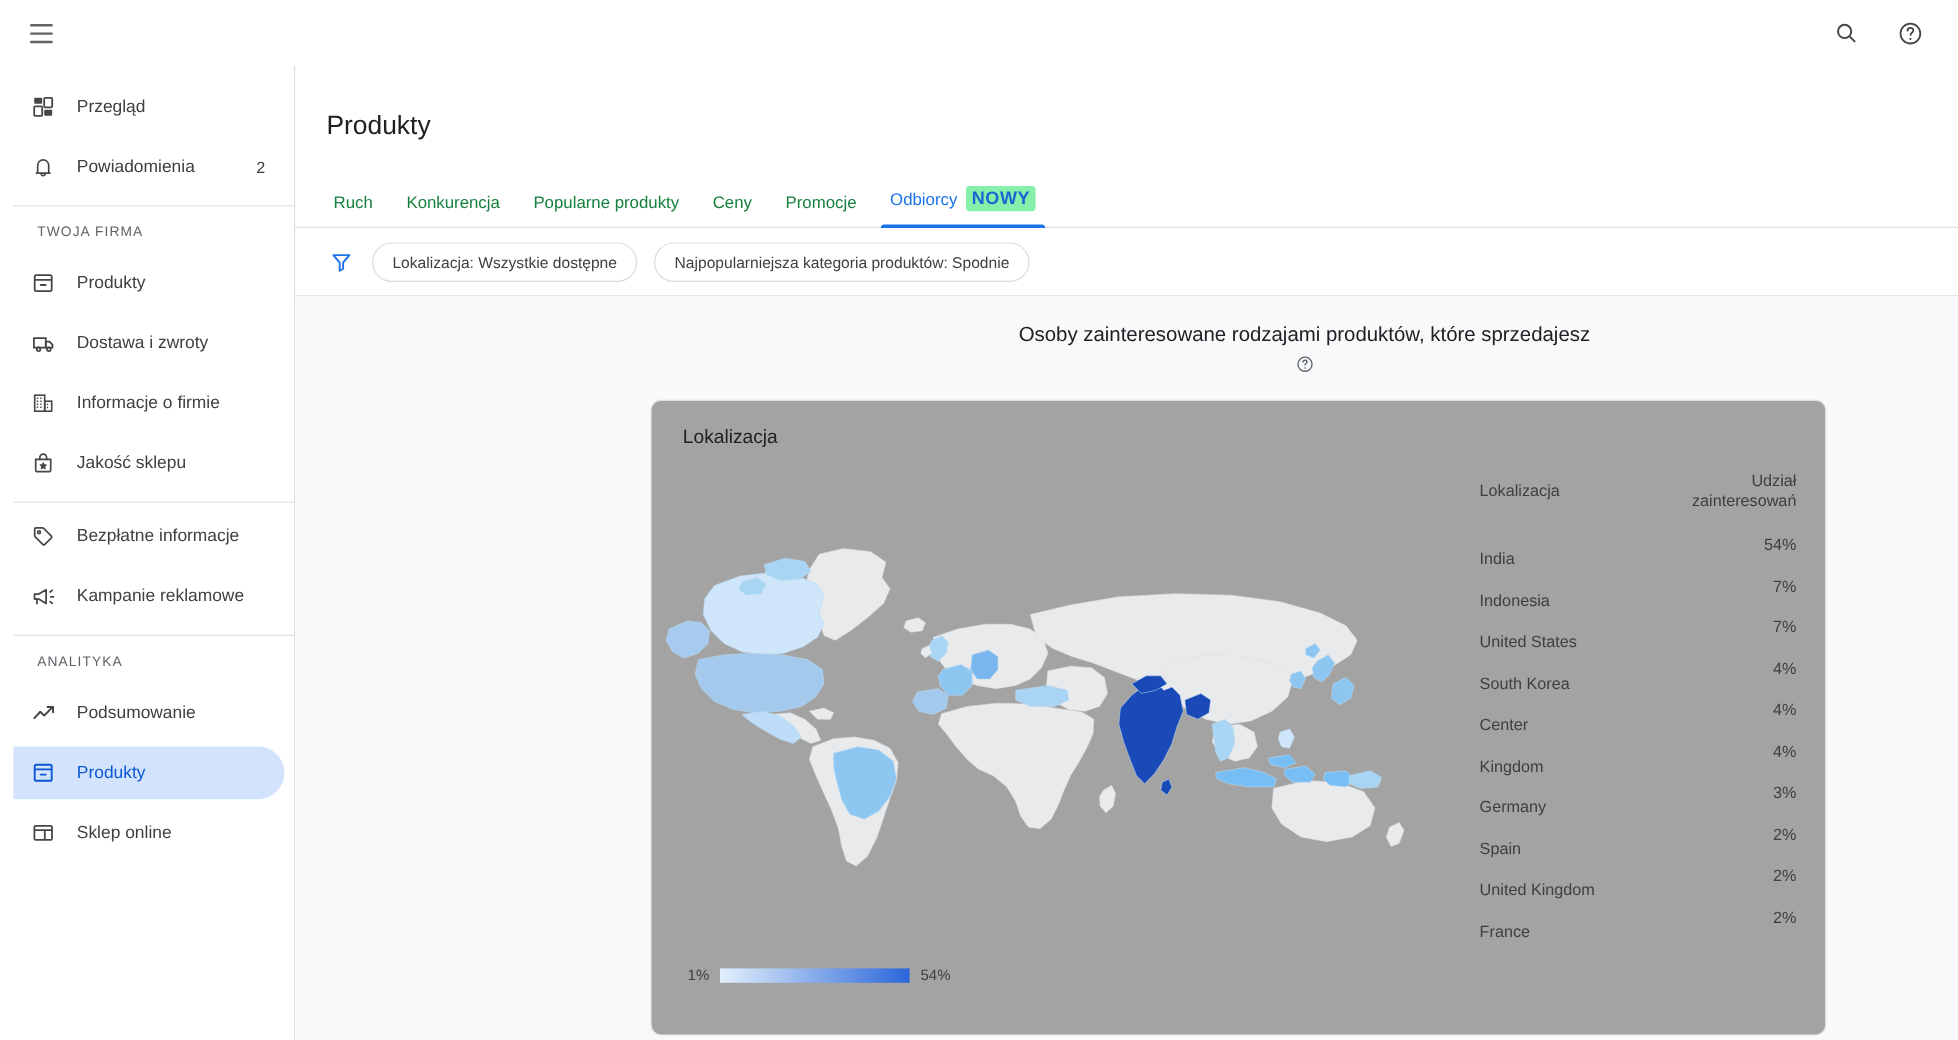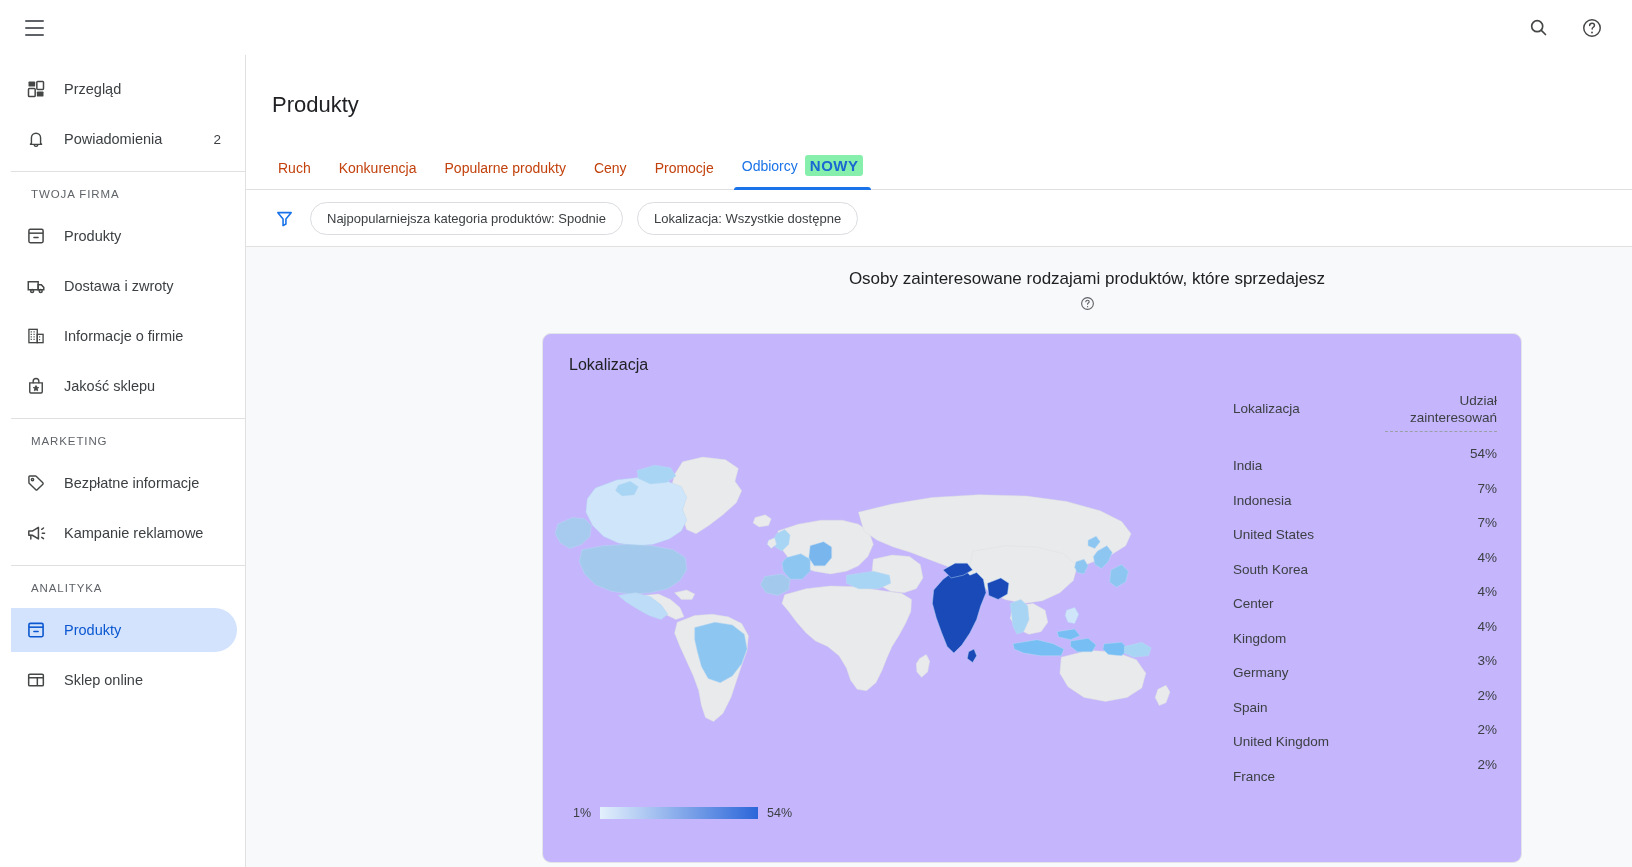--- a/index.html
+++ b/index.html
@@ -61,21 +61,21 @@
   .nav-section{
     font-size:11.5px;letter-spacing:.9px;color:#5f6368;font-weight:500;
     padding:16px 0 8px 20px;text-transform:uppercase;
   }
 
   
   .content{ flex:1;display:flex;flex-direction:column;background:#fff;border-left:1px solid #e0e0e0;min-width:0;}
   .page-title{ font-size:22px;color:#202124;padding:22px 0 14px 26px;font-weight:400;}
   .tabs{ display:flex;align-items:flex-end;gap:0;padding-left:26px;border-bottom:1px solid #e0e0e0;height:44px;}
   .tab{
-    font-size:14px;color:#c2410c;padding:0 14px 13px;cursor:pointer;
+    font-size:14px;color:#15803d;padding:0 14px 13px;cursor:pointer;
     position:relative;white-space:nowrap;display:flex;align-items:center;gap:7px;
   }
   .tab:first-child{padding-left:6px;}
   .tab.active{ color:#1a73e8;font-weight:500;}
   .tab.active:after{
     content:"";position:absolute;left:6px;right:6px;bottom:-1px;height:3px;
     background:#1a73e8;border-radius:3px 3px 0 0;
   }
   .tab-badge{
     background:#86efac;color:#1967d2;font-size:15px;font-weight:700;
@@ -87,21 +87,21 @@
     border:1px solid #dadce0;border-radius:18px;height:33px;display:flex;align-items:center;
     padding:0 16px;font-size:13px;color:#3c4043;cursor:pointer;background:#fff;white-space:nowrap;
   }
 
   
   .main{ flex:1;background:#f8f9fa;overflow:hidden;padding:22px 0 0 0;}
   .main-head{ display:flex;align-items:center;gap:7px;padding-left:296px;margin-bottom:22px;flex-direction:column;}
   .main-head-text{ font-size:17px;color:#202124;}
   .help-dot{ width:15px;height:15px;color:#5f6368;display:flex;align-items:center;justify-content:center;cursor:pointer;}
   .card{
-    margin:0 110px 0 296px;background:#c4b5fd;border:1px solid #e3e6e8;border-radius:9px;
+    margin:0 110px 0 296px;background:#a3a3a3;border:1px solid #e3e6e8;border-radius:9px;
     height:530px;position:relative;overflow:hidden;
   }
   .card-title{ font-size:16px;color:#202124;padding:22px 0 0 26px;}
   .card-body{ display:flex;height:470px;}
   .map-wrap{ flex:1;position:relative;min-width:0;}
   .map-svg{ position:absolute;left:0;top:14px;width:100%;height:400px;}
   .legend{ position:absolute;left:30px;bottom:24px;display:flex;align-items:center;gap:9px;}
   .legend-label{ font-size:12.5px;color:#3c4043;}
   .legend-bar{ width:158px;height:12px;background:linear-gradient(to right,#e3f0fc,#2b66d9);}
 
@@ -213,21 +213,20 @@
         <svg width="20" height="20" viewBox="0 0 24 24" fill="none" stroke="currentColor" stroke-width="1.7">
           <path d="M4.5 8.2h15V19a1.4 1.4 0 0 1-1.4 1.4H5.9A1.4 1.4 0 0 1 4.5 19z"></path>
           <path d="M8.6 8.2V6.3a3.4 3.4 0 0 1 6.8 0v1.9" stroke-linecap="round"></path>
           <path d="m12 11.4 1 2.1 2.3.3-1.7 1.6.4 2.3-2-1.1-2 1.1.4-2.3-1.7-1.6 2.3-.3z" fill="currentColor" stroke-width="1"></path>
         </svg>
       </span>
       <span class="nav-label">Jakość sklepu</span>
     </div>
 
     <div class="nav-divider"></div>
-    <div class="nav-section">MARKETING</div>
 
     <div class="nav-item">
       <span class="nav-ico">
         <svg width="20" height="20" viewBox="0 0 24 24" fill="none" stroke="currentColor" stroke-width="1.7">
           <path d="M11.4 3.5H4.6a1.1 1.1 0 0 0-1.1 1.1v6.8c0 .3.1.6.3.8l8 8a1.1 1.1 0 0 0 1.6 0l6.8-6.8a1.1 1.1 0 0 0 0-1.6l-8-8a1.1 1.1 0 0 0-.8-.3z"></path>
           <circle cx="7.8" cy="7.8" r="1.4"></circle>
         </svg>
       </span>
       <span class="nav-label">Bezpłatne informacje</span>
     </div>
@@ -238,20 +237,29 @@
           <path d="M3.2 9.2h4l7-4.2v13.2l-7-4.2h-4z" stroke-linejoin="round"></path>
           <path d="M5.5 14v4.3M18 7.2l2-1.5M18.6 11.8h2.6M18 16.4l2 1.5" stroke-linecap="round"></path>
         </svg>
       </span>
       <span class="nav-label">Kampanie reklamowe</span>
     </div>
 
     <div class="nav-divider"></div>
     <div class="nav-section">ANALITYKA</div>
 
+    <div class="nav-item">
+      <span class="nav-ico">
+        <svg width="21" height="21" viewBox="0 0 24 24" fill="none" stroke="currentColor" stroke-width="1.9" stroke-linecap="round" stroke-linejoin="round">
+          <polyline points="3,16.5 8.6,10.4 12.4,14.1 20.5,5.8"></polyline>
+            <polyline points="15.6,5.8 20.8,5.8 20.8,11"></polyline>
+        </svg>
+      </span>
+      <span class="nav-label">Podsumowanie</span>
+    </div>
 
     <div class="nav-item active">
       <span class="nav-ico">
         <svg width="20" height="20" viewBox="0 0 24 24" fill="none" stroke="currentColor" stroke-width="1.9">
           <rect x="3.5" y="4" width="17" height="16" rx="1.6"></rect>
             <line x1="3.5" y1="8.6" x2="20.5" y2="8.6"></line>
             <line x1="9.5" y1="13.8" x2="14.5" y2="13.8" stroke-linecap="round"></line>
         </svg>
       </span>
       <span class="nav-label">Produkty</span>
@@ -293,22 +301,22 @@
         <span class="tab-badge">NOWY</span>
       </div>
     </div>
 
     <div class="filterbar">
       <div class="filter-icon">
         <svg width="19" height="19" viewBox="0 0 24 24" fill="none" stroke="#1a73e8" stroke-width="2" stroke-linejoin="round">
           <path d="M3.6 4.6h16.8l-6.6 7.9v6.4l-3.6 2.1v-8.5z"></path>
         </svg>
       </div>
+      <div class="chip">Lokalizacja: Wszystkie dostępne</div>
       <div class="chip">Najpopularniejsza kategoria produktów: Spodnie</div>
-      <div class="chip">Lokalizacja: Wszystkie dostępne</div>
     </div>
 
     <div class="main">
       <div class="main-head">
         <span class="main-head-text">Osoby zainteresowane rodzajami produktów, które sprzedajesz</span>
         <span class="help-dot">
           <svg width="15" height="15" viewBox="0 0 24 24" fill="none" stroke="#5f6368" stroke-width="1.8">
             <circle cx="12" cy="12" r="9.4"></circle>
             <path d="M9.3 9.2c0-1.5 1.2-2.5 2.7-2.5s2.7 1 2.7 2.4c0 1.9-2.6 2.1-2.6 3.7v.4" stroke-linecap="round"></path>
             <circle cx="12.1" cy="17" r="1.1" fill="#5f6368" stroke="none"></circle>

